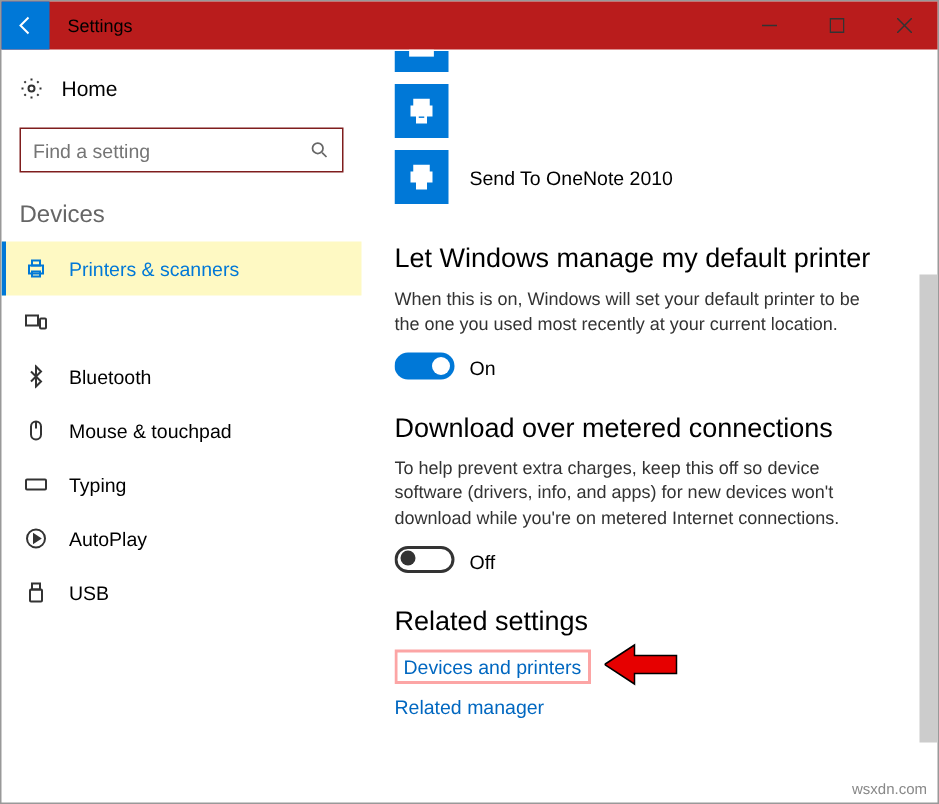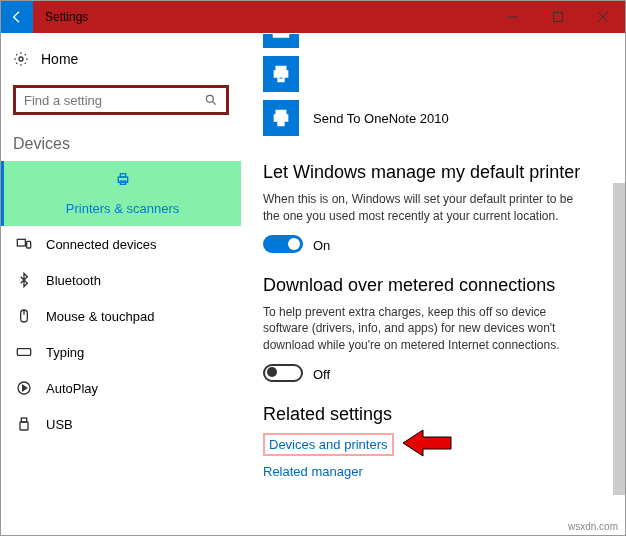--- a/index.html
+++ b/index.html
@@ -8,26 +8,26 @@
   .titlebar { height: 32px; display: flex; align-items: center; background: #b91c1c; }
   .back-btn { width: 32px; height: 32px; background: #0078d7; color: #fff; display: flex; align-items: center; justify-content: center; }
   .back-btn svg { width: 16px; height: 16px; }
   .title { padding-left: 12px; font-size: 12px; }
   .win-controls { margin-left: auto; display: flex; }
   .win-btn { width: 45px; height: 32px; display: flex; align-items: center; justify-content: center; font-family: Arial, sans-serif; }
   .content { flex: 1; display: flex; overflow: hidden; position: relative; }
   .sidebar { width: 240px; padding: 10px 0 0 0; display: flex; flex-direction: column; }
   .home { display: flex; align-items: center; padding: 8px 12px; gap: 12px; font-size: 14px; }
   .home svg { width: 16px; height: 16px; }
-  .search-box { margin: 10px 12px; border: 3px solid #7f1d1d; height: 30px; display: flex; align-items: center; padding: 0 8px; }
+  .search-box { margin: 10px 12px; border: 1px solid #7f1d1d; height: 30px; display: flex; align-items: center; padding: 0 8px; }
   .search-box input { border: none; outline: none; flex: 1; font-size: 13px; font-family: inherit; color: #666; }
   .search-box svg { width: 14px; height: 14px; stroke: #666; }
   .cat-label { padding: 10px 12px 8px; font-size: 16px; color: #666; }
   .nav-item { display: flex; align-items: center; padding: 10px 12px; gap: 14px; font-size: 13px; border-left: 3px solid transparent; }
-  .nav-item.active { color: #0078d7; border-left-color: #0078d7; background: #86efac; flex-direction: column; }
+  .nav-item.active { color: #0078d7; border-left-color: #0078d7; background: #fef9c3; }
   .nav-icon { width: 16px; height: 16px; display: flex; align-items: center; justify-content: center; }
   .main { flex: 1; padding: 0 12px 20px 22px; overflow: hidden; position: relative; }
   .main-scroll { height: 100%; overflow-y: auto; }
   .printer-item { display: flex; align-items: center; gap: 14px; padding: 4px 0; font-size: 13px; }
   .printer-icon { width: 36px; height: 36px; background: #0078d7; display: flex; align-items: center; justify-content: center; }
   .printer-icon.partial { width: 36px; height: 14px; margin-top:0; align-items:flex-end; padding-bottom:2px; }
   .printer-icon svg { width: 22px; height: 22px; fill: #fff; }
   h2 { font-weight: 400; font-size: 18px; margin-top: 22px; margin-bottom: 8px; }
   .body-text { font-size: 12px; color: #333; line-height: 1.4; max-width: 320px; margin-bottom: 10px; }
   .toggle-row { display: flex; align-items: flex-end; gap: 10px; margin-bottom: 6px; }
@@ -108,21 +108,20 @@
         <span>Printers &amp; scanners</span>
       </div>
 
       <div class="nav-item">
         <span class="nav-icon">
           <svg viewBox="0 0 24 24" fill="none" stroke="#333" stroke-width="2">
               <rect x="2" y="5" width="12" height="10"></rect>
               <rect x="16" y="8" width="6" height="10" rx="1"></rect>
             </svg>
         </span>
-        <span>Connected devices</span>
       </div>
 
       <div class="nav-item">
         <span class="nav-icon">
           <svg viewBox="0 0 24 24" fill="none" stroke="#333" stroke-width="2">
               <path d="M7 7l10 10-5 5V2l5 5L7 17"></path>
             </svg>
         </span>
         <span>Bluetooth</span>
       </div>

